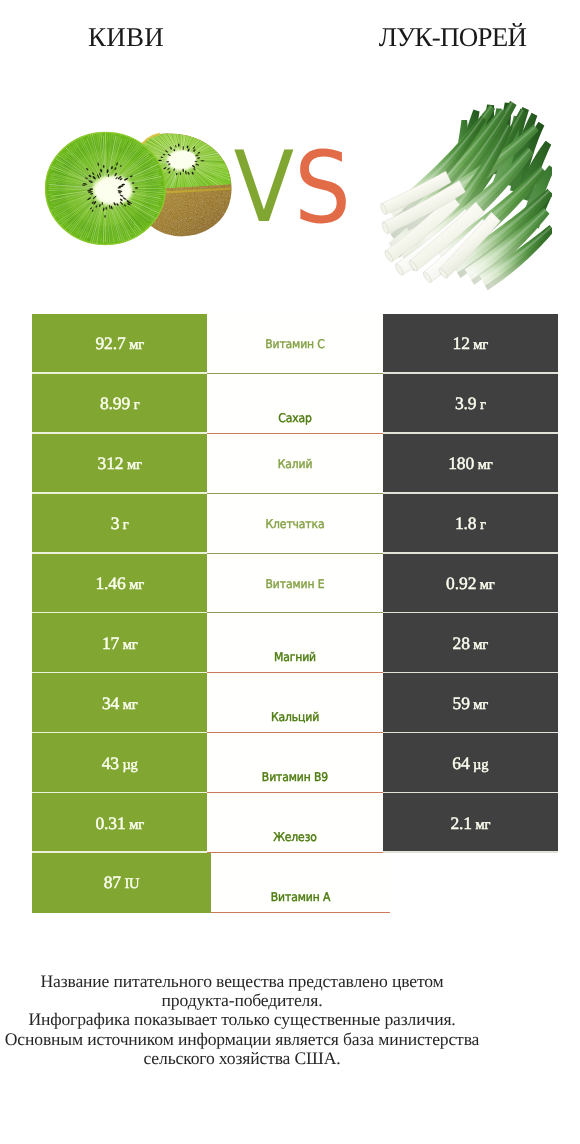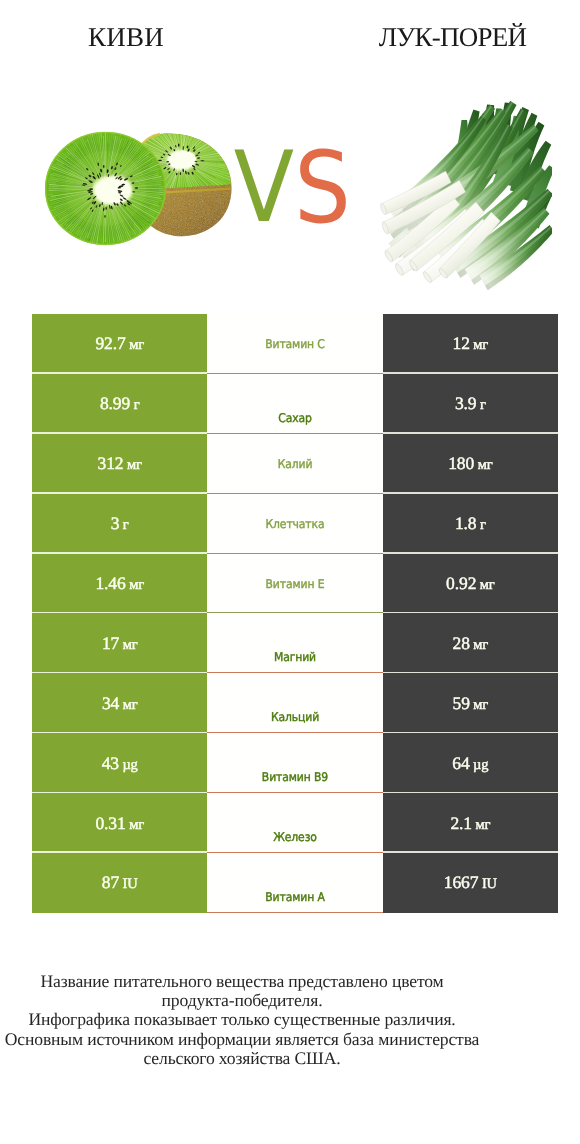--- a/index.html
+++ b/index.html
@@ -946,23 +946,20 @@
         </div>
       </div>
       <div class="row">
         <div class="cell left">
           <span class="val"><span>87</span><span class="u">IU</span></span>
         </div>
         <div class="cell mid">
           <span class="lbl o">Витамин A</span>
           <span class="sep o"></span>
         </div>
-        <div class="cell right">
-          <span class="val"><span>1667</span><span class="u">IU</span></span>
-        </div>
       </div>
     </div>
 
   <div id="footer">
       <div>Название питательного вещества представлено цветом</div>
       <div>продукта-победителя.</div>
       <div>Инфографика показывает только существенные различия.</div>
       <div>Основным источником информации является база министерства</div>
       <div>сельского хозяйства США.</div>
     </div>

